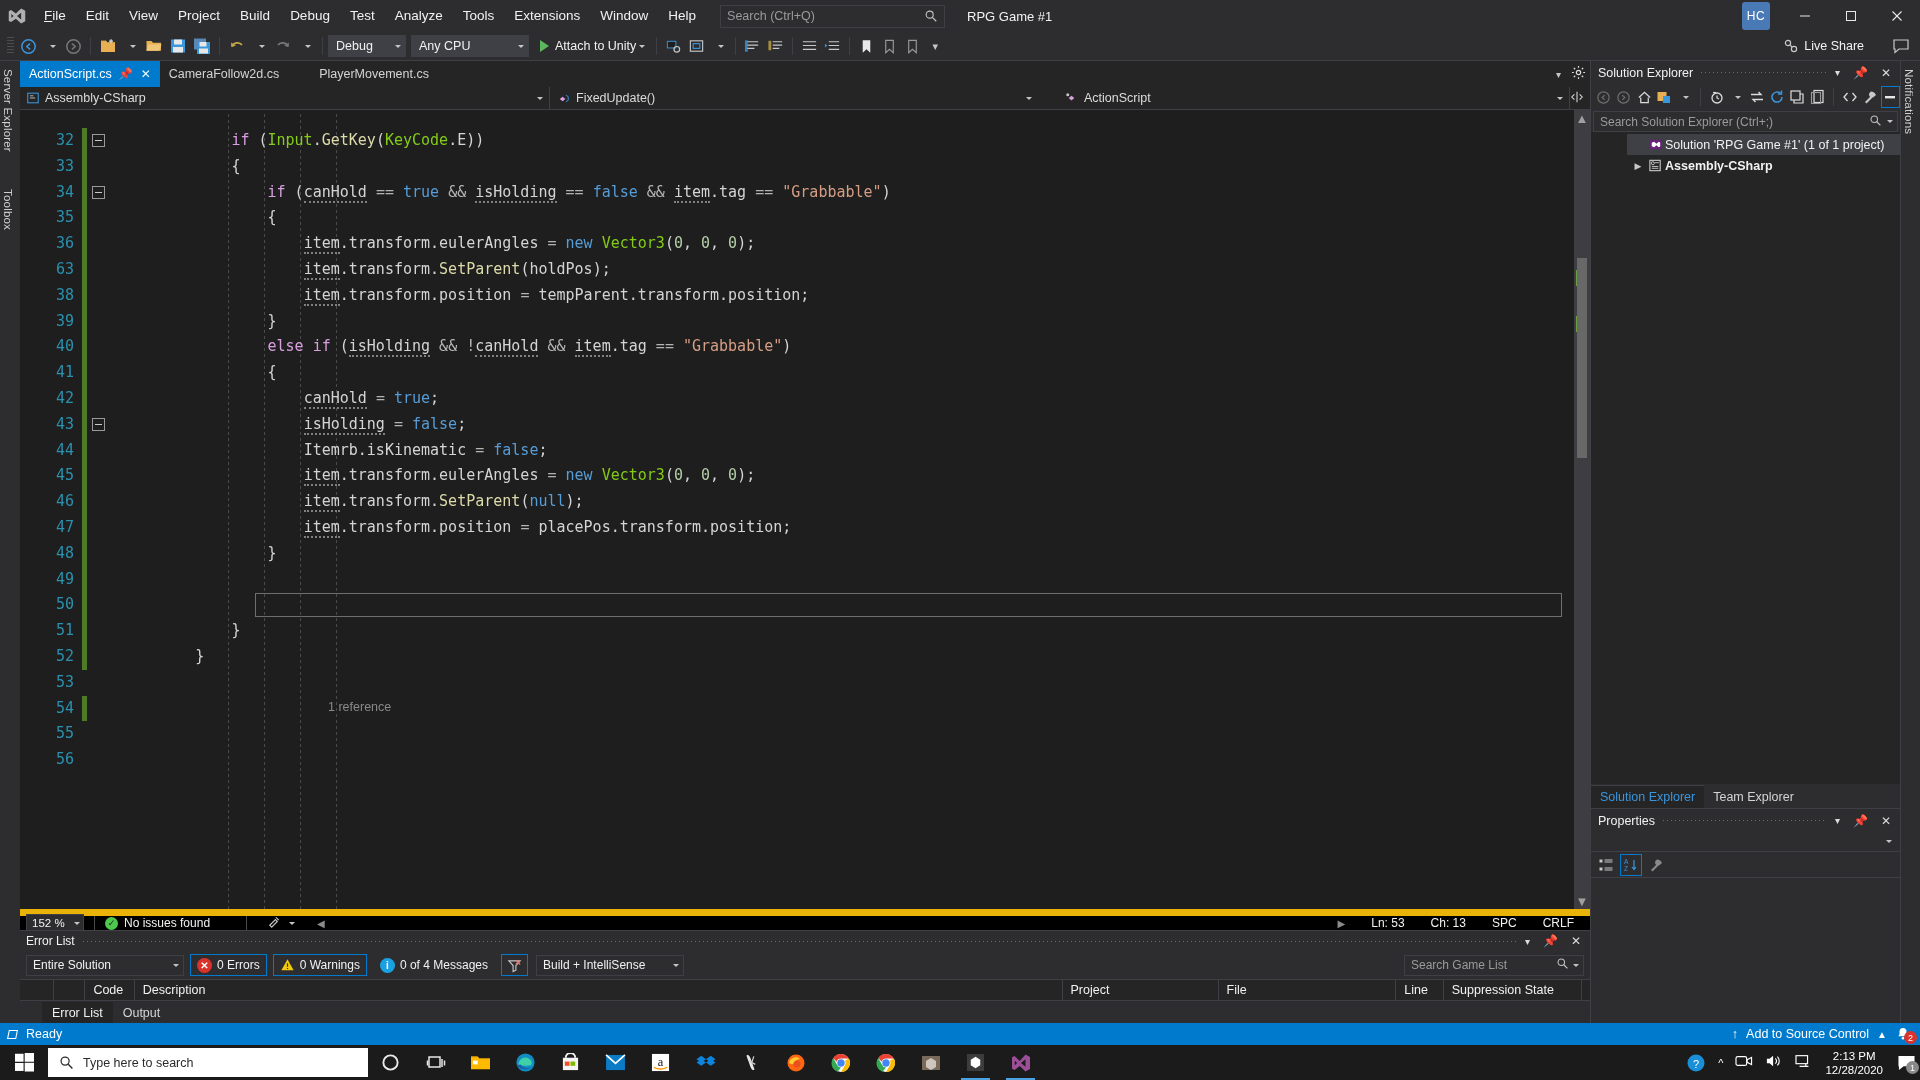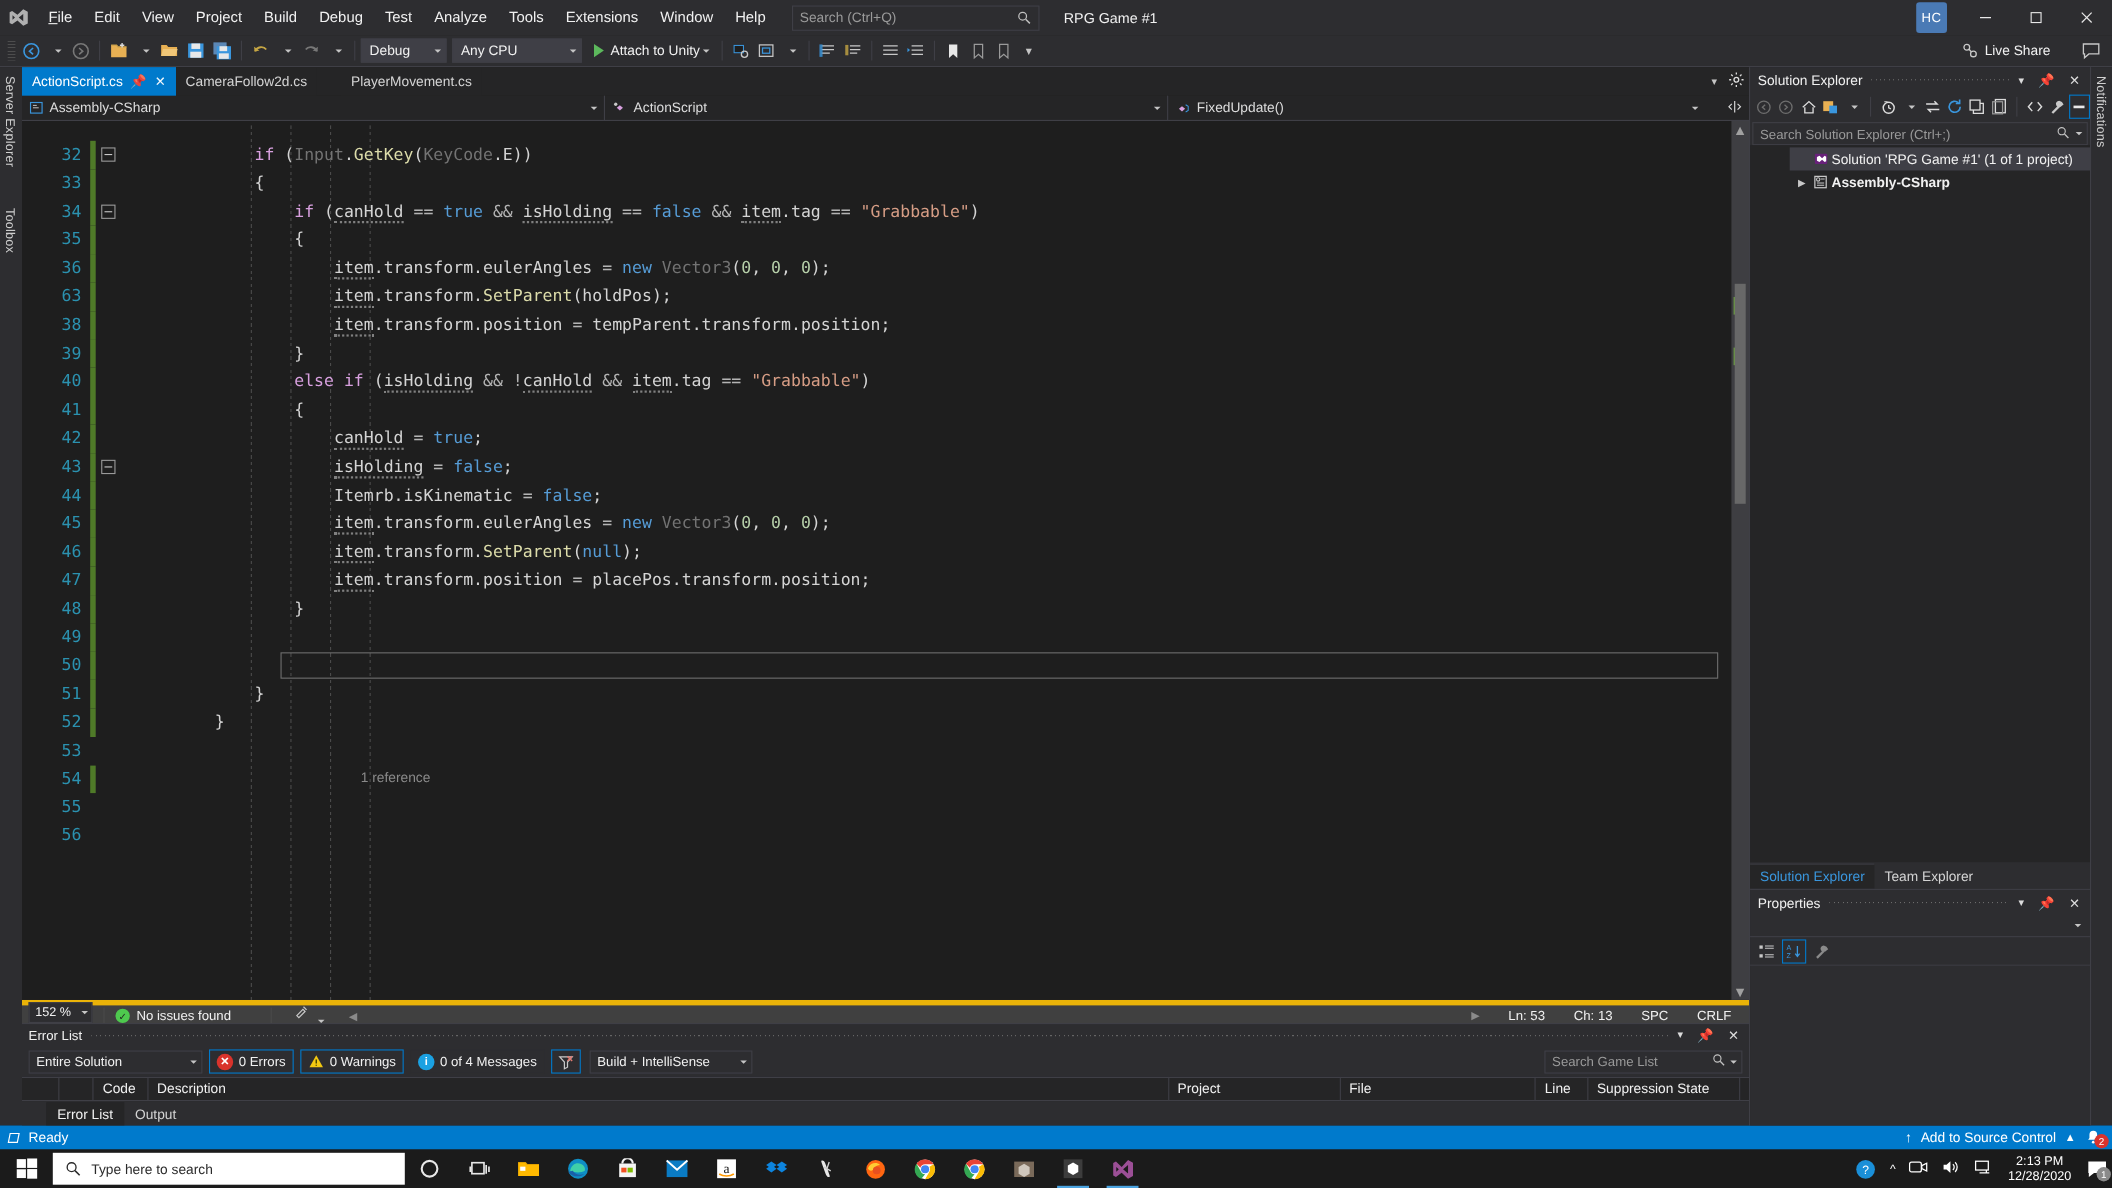--- a/index.html
+++ b/index.html
@@ -88,36 +88,36 @@
      font-size:15px; overflow:hidden; }
   .cl-row { height:25.8px; line-height:25.8px; white-space:pre; padding-left:10px; position:relative;}
   .curline { position:absolute; left:142px; right:12px; height:24px; border:1px solid #6e6e6e; }
   .guides { position:absolute; top:0; bottom:0; width:1px;
      background:repeating-linear-gradient(to bottom,#4a4a4a 0 3px, transparent 3px 6px); }
   .reftxt { color:#8a8a8a; font-family:"Liberation Sans",sans-serif; font-size:12.5px; padding-left:215px;}
 
   
   .k  { color:#569cd6; }   
   .kp { color:#d8a0df; }   
-  .t  { color:#737373; }   
+  .t  { color:#84cc16; }   
   .m  { color:#dcdcaa; }   
   .s  { color:#d69d85; }   
   .n  { color:#b5cea8; }   
   .p  { color:#d4d4d4; }   
   .op { color:#b4b4b4; }
   .squig { border-bottom:2px dotted #808080; }
 
   
   .vscroll { width:16px; background:#3e3e42; position:relative; }
   .vscroll .thumb { position:absolute; left:3px; width:10px; background:#686868; }
   .vs-up, .vs-dn { position:absolute; left:0; width:16px; height:16px; display:flex; align-items:center; justify-content:center; color:#a0a0a0;}
   .vs-mark { position:absolute; left:2px; width:4px; height:16px; background:#6a9e3f; }
 
-  .editstatus { height:21px; background:#404040; display:flex; align-items:flex-end; font-size:12px;
-     color:#f1f1f1; border-top:5px solid #eab308;}
+  .editstatus { height:21px; background:#000000; display:flex; align-items:center; font-size:12px;
+     color:#f1f1f1; border-top:7px solid #eab308;}
   .zoomcombo { width:58px; height:19px; margin-left:6px; border:1px solid #3f3f46; background:#2d2d30;
      display:flex; align-items:center; padding:0 3px 0 5px; font-size:11.5px;}
   .es-sep { width:1px; height:14px; background:#4a4a4a; margin:0 10px; }
   .es-right { margin-left:auto; display:flex; align-items:center; gap:26px; padding-right:16px;}
   .okcircle { width:13px;height:13px;border-radius:50%;background:#4ec94e;display:inline-flex;
      align-items:center;justify-content:center;color:#1e1e1e;font-size:9px;margin-right:6px;}
 
   
   .errpanel { height:auto; background:#2d2d30; border-top:1px solid #3f3f46; display:flex; flex-direction:column;}
   .err-title { height:20px; display:flex; align-items:center; padding-left:6px; font-size:12px; color:#f1f1f1; position:relative;}
@@ -431,39 +431,39 @@
         <div class="navseg" style="width:530px">
           <span class="ico">
             <svg width="14" height="14" viewBox="0 0 16 16">
                 <rect x="2" y="2.5" width="12" height="11" fill="none" stroke="#3a96dd" stroke-width="1.2"></rect>
                 <path d="M4.5 5.5h4M4.5 8h6" stroke="#c8c8c8" stroke-width="1"></path>
               </svg>
           </span>
           <span>Assembly-CSharp</span>
           <span class="caret"></span>
         </div>
+        <div class="navseg" style="flex:1;border-right:none">
+          <span class="ico">
+            <svg width="15" height="15" viewBox="0 0 16 16">
+                <path d="M4 8.5 7 6l3 2.5-3 2.5z" fill="#d8a0df"></path>
+                <path d="M10.5 4.5 13 6v4l-2.5 1.5" fill="none" stroke="#3a96dd" stroke-width="1"></path>
+              </svg>
+          </span>
+          <span>FixedUpdate()</span>
+          <span class="caret" style="right:26px"></span>
+        </div>
         <div class="navseg" style="width:512px">
           <span class="ico">
             <svg width="15" height="15" viewBox="0 0 16 16">
                 <path d="M5 7.5 8 5l3 2.5-3 2.5z" fill="#d8a0df"></path>
                 <circle cx="4" cy="4" r="1.6" fill="#c8c8c8"></circle>
               </svg>
           </span>
           <span>ActionScript</span>
           <span class="caret"></span>
-        </div>
-        <div class="navseg" style="flex:1;border-right:none">
-          <span class="ico">
-            <svg width="15" height="15" viewBox="0 0 16 16">
-                <path d="M4 8.5 7 6l3 2.5-3 2.5z" fill="#d8a0df"></path>
-                <path d="M10.5 4.5 13 6v4l-2.5 1.5" fill="none" stroke="#3a96dd" stroke-width="1"></path>
-              </svg>
-          </span>
-          <span>FixedUpdate()</span>
-          <span class="caret" style="right:26px"></span>
         </div>
         <div class="navbar-right">
           <span>
             <svg width="14" height="14" viewBox="0 0 16 16">
                 <path d="M8 2v12M5 5 2 8l3 3M11 5l3 3-3 3" fill="none" stroke="#dcdcdc" stroke-width="1.2"></path>
               </svg>
           </span>
         </div>
       </div>
 

